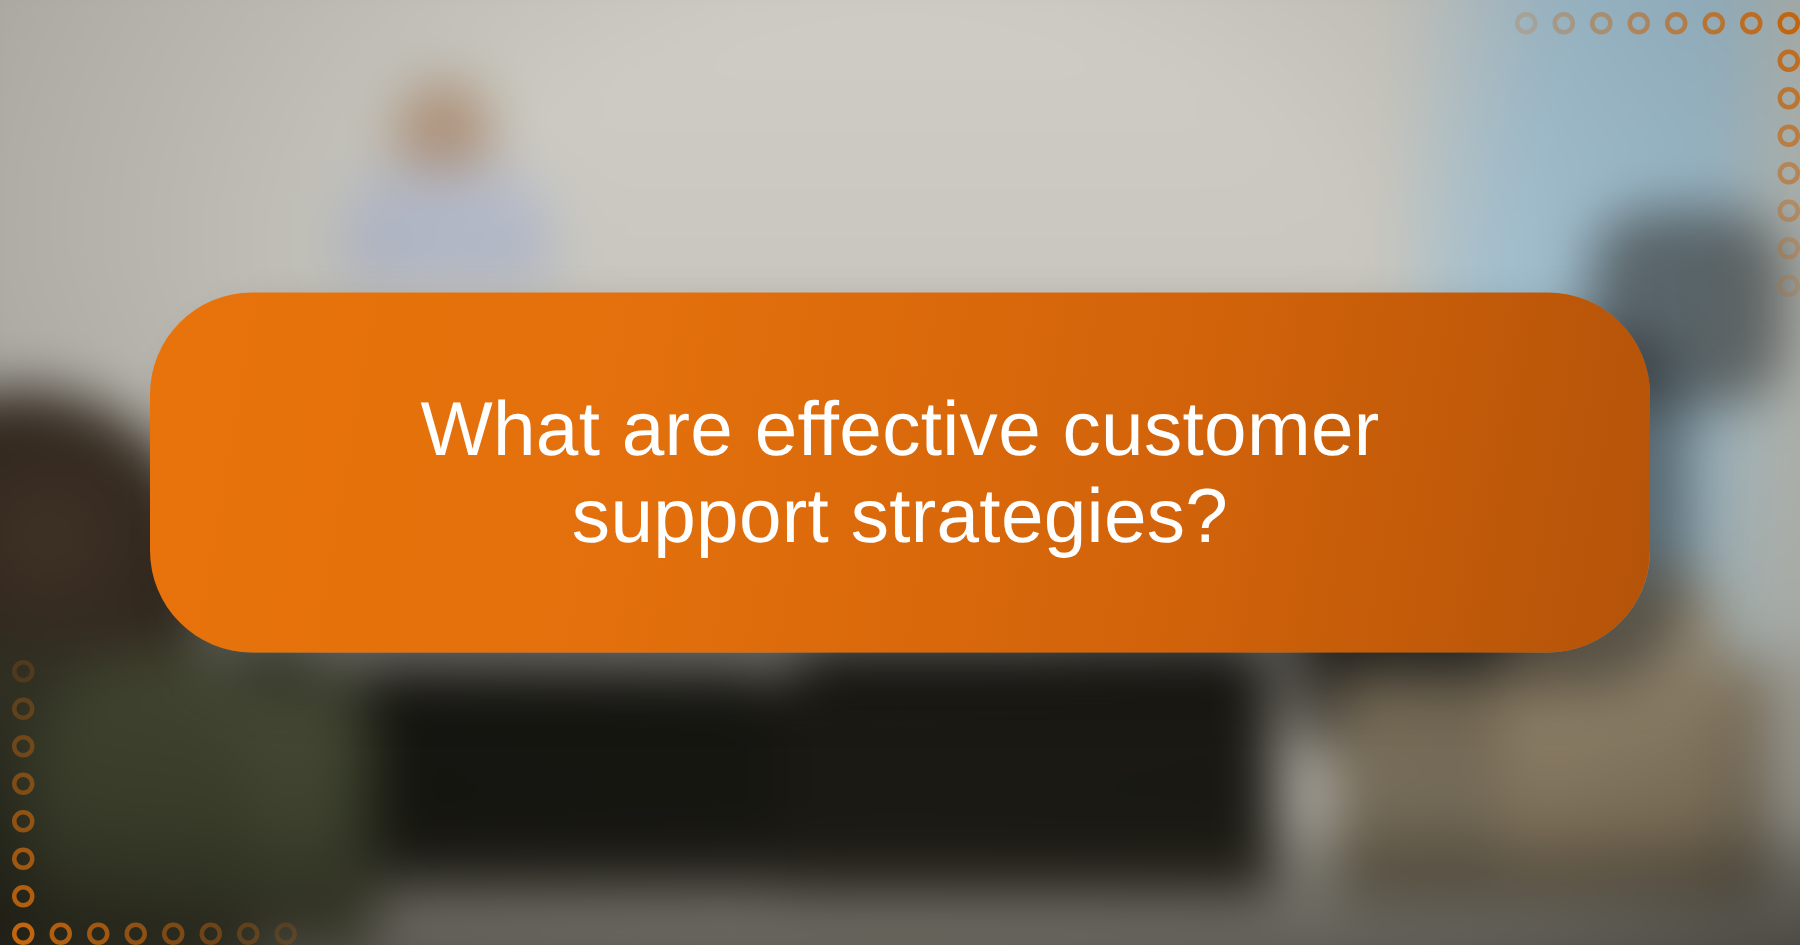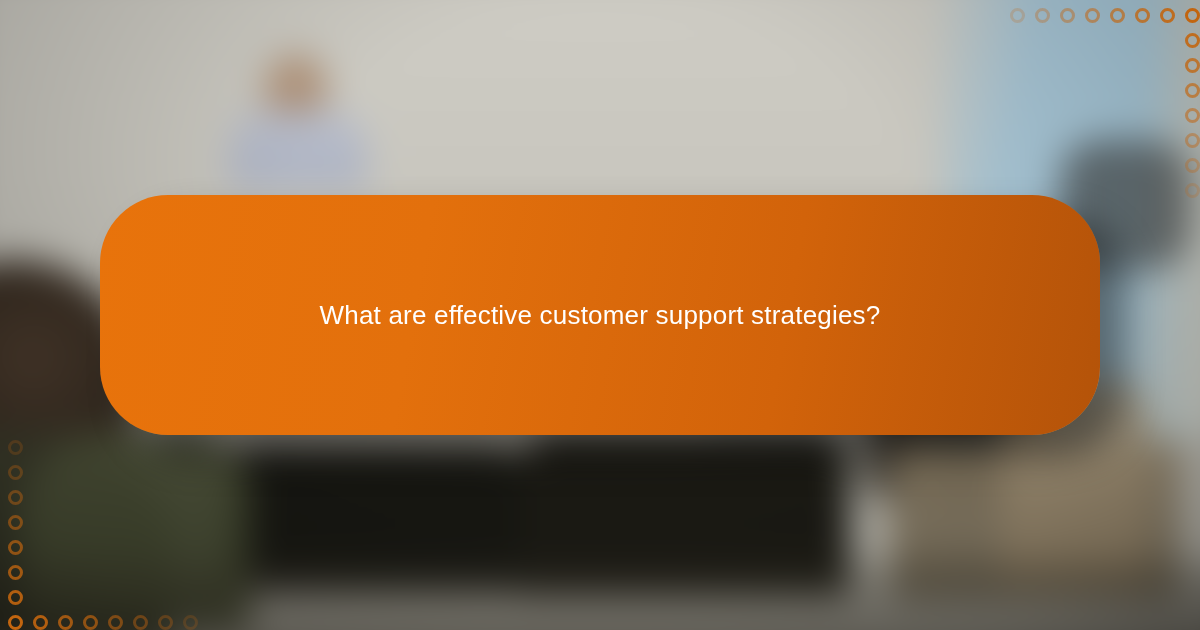--- a/index.html
+++ b/index.html
@@ -129,21 +129,21 @@
     background: linear-gradient(100deg, #E8730B 0%, #E3700C 32%, #D2630A 68%, #B45309 100%);
     box-shadow: 26px 22px 36px rgba(0,0,0,.42);
     display: flex;
     align-items: center;
     justify-content: center;
   }
   #card-title {
     width: 680px;
     text-align: center;
     color: #ffffff;
-    font-size: 26px;
+    font-size: 51px;
     font-weight: 400;
     line-height: 58px;
     letter-spacing: .2px;
   }
 
   
   .dots { position: absolute; }
   .dot {
     position: absolute;
     width: 15px;

